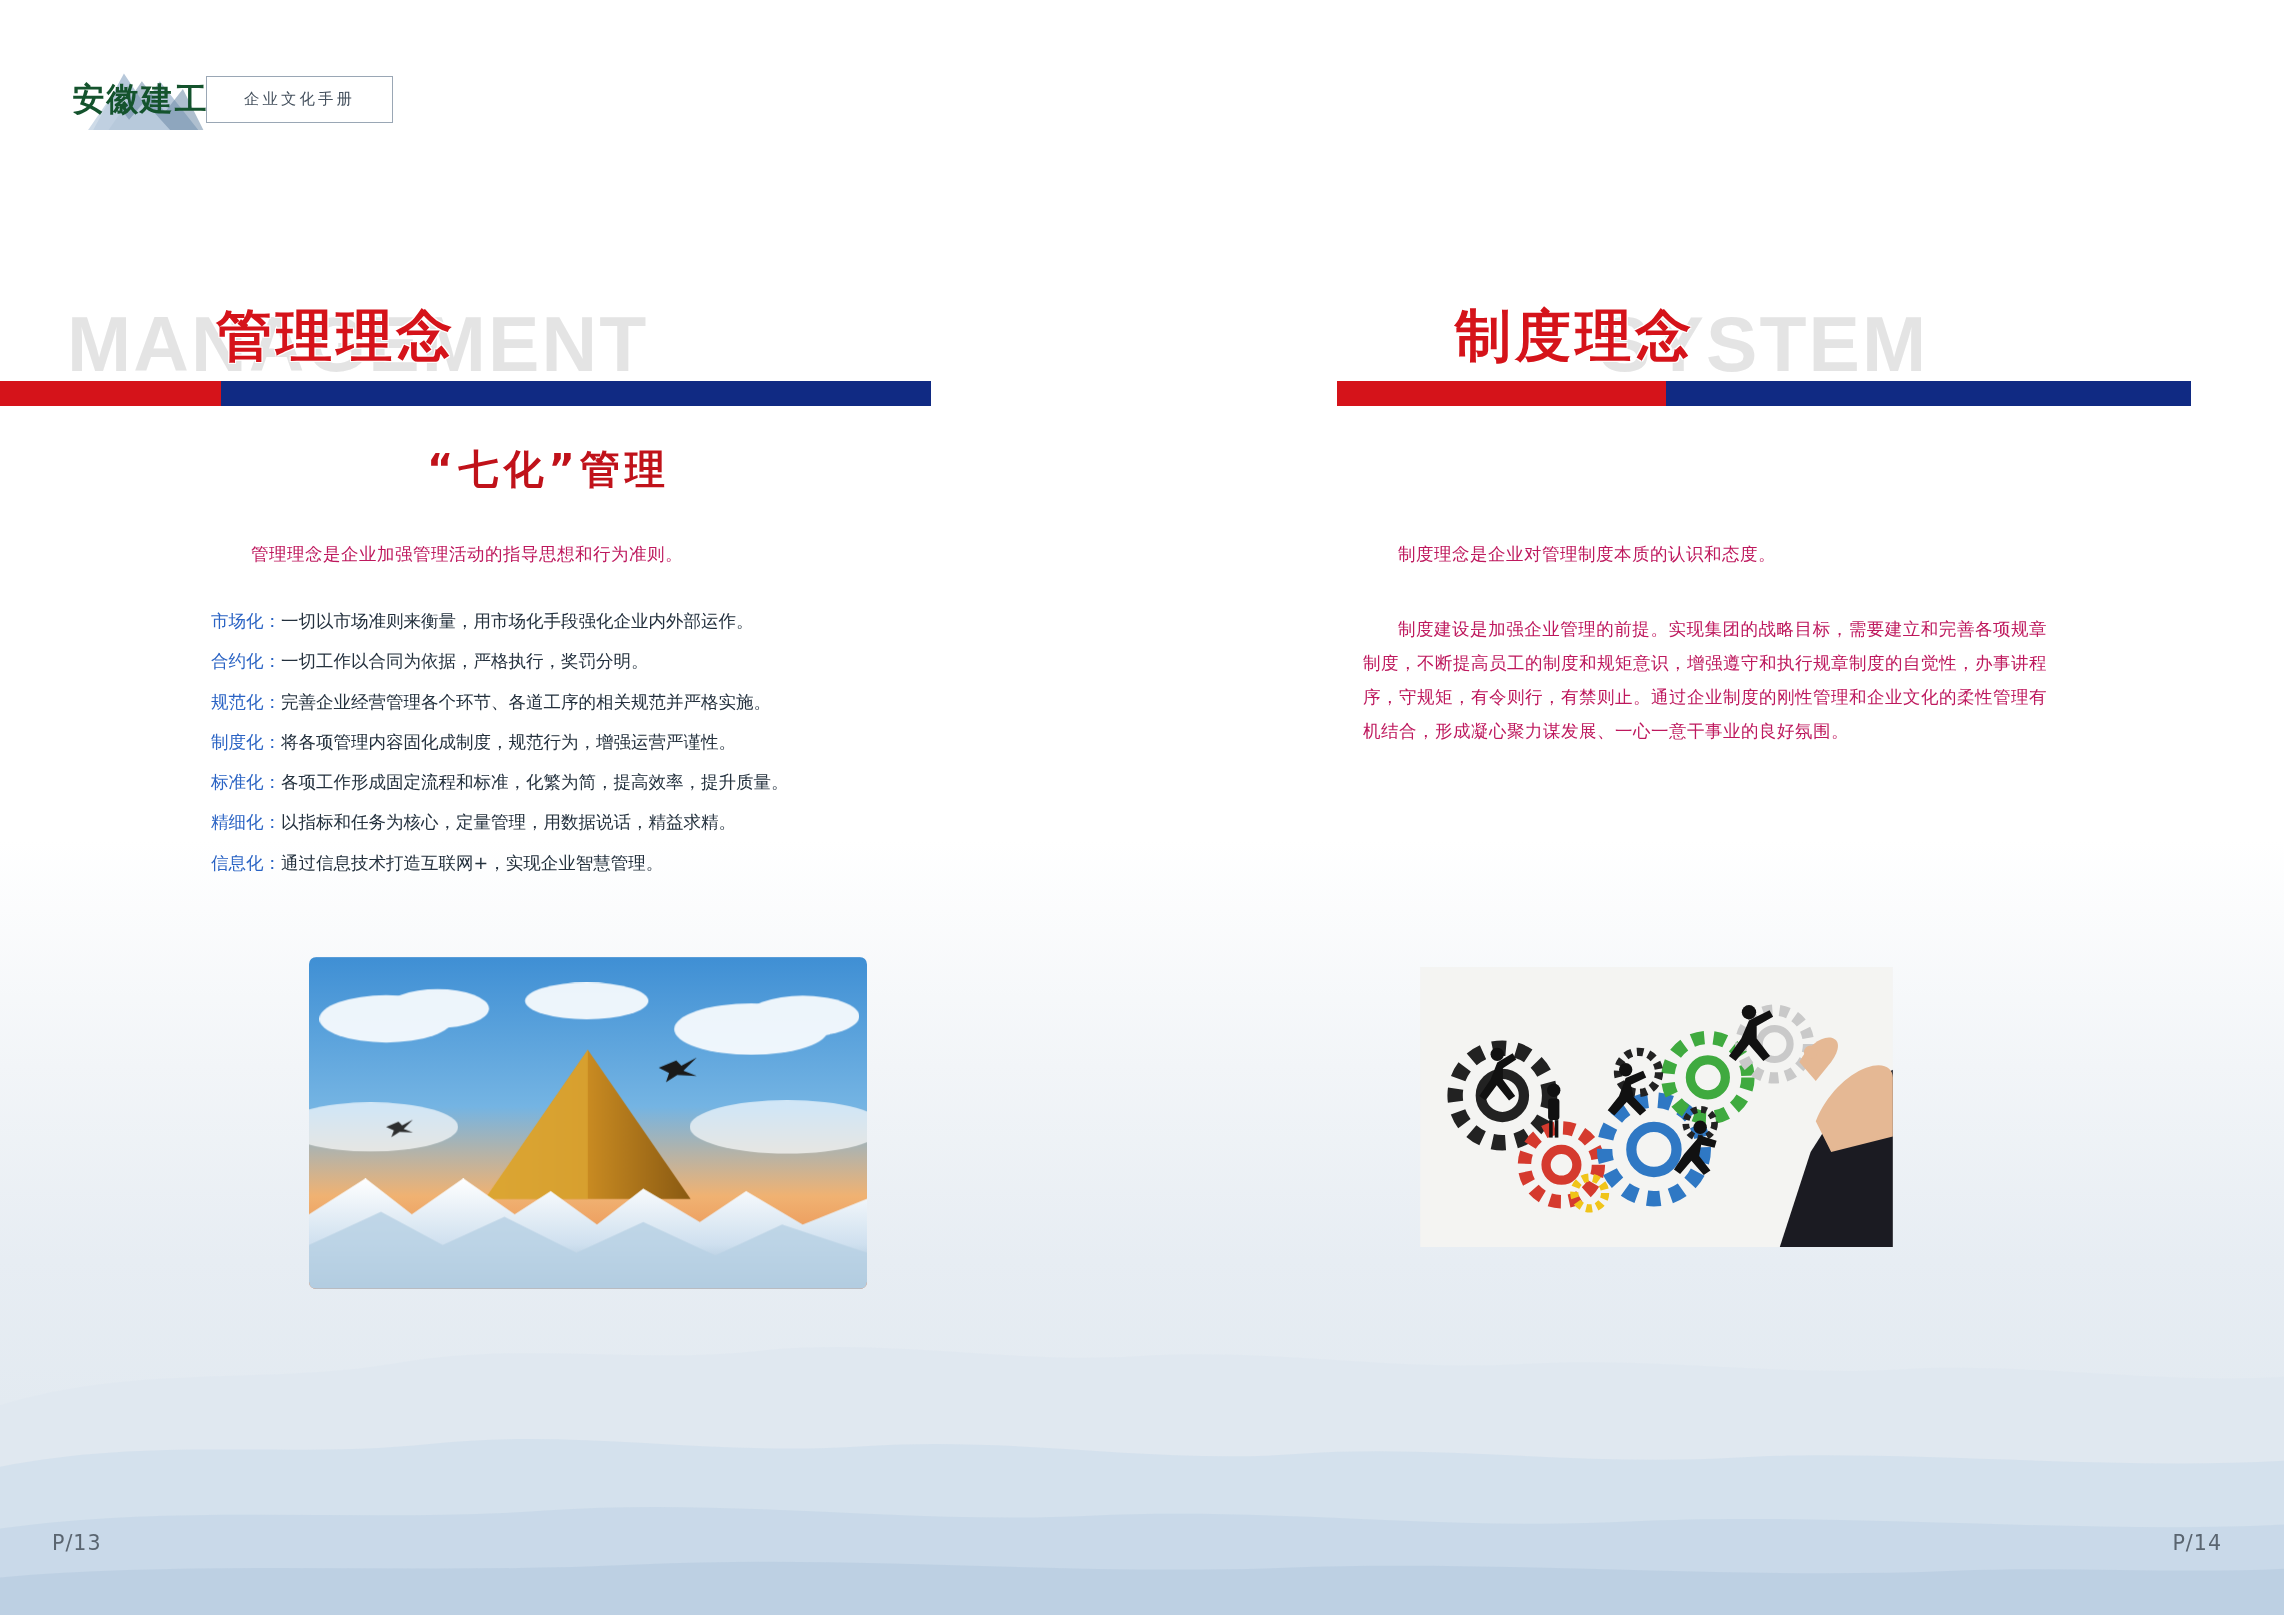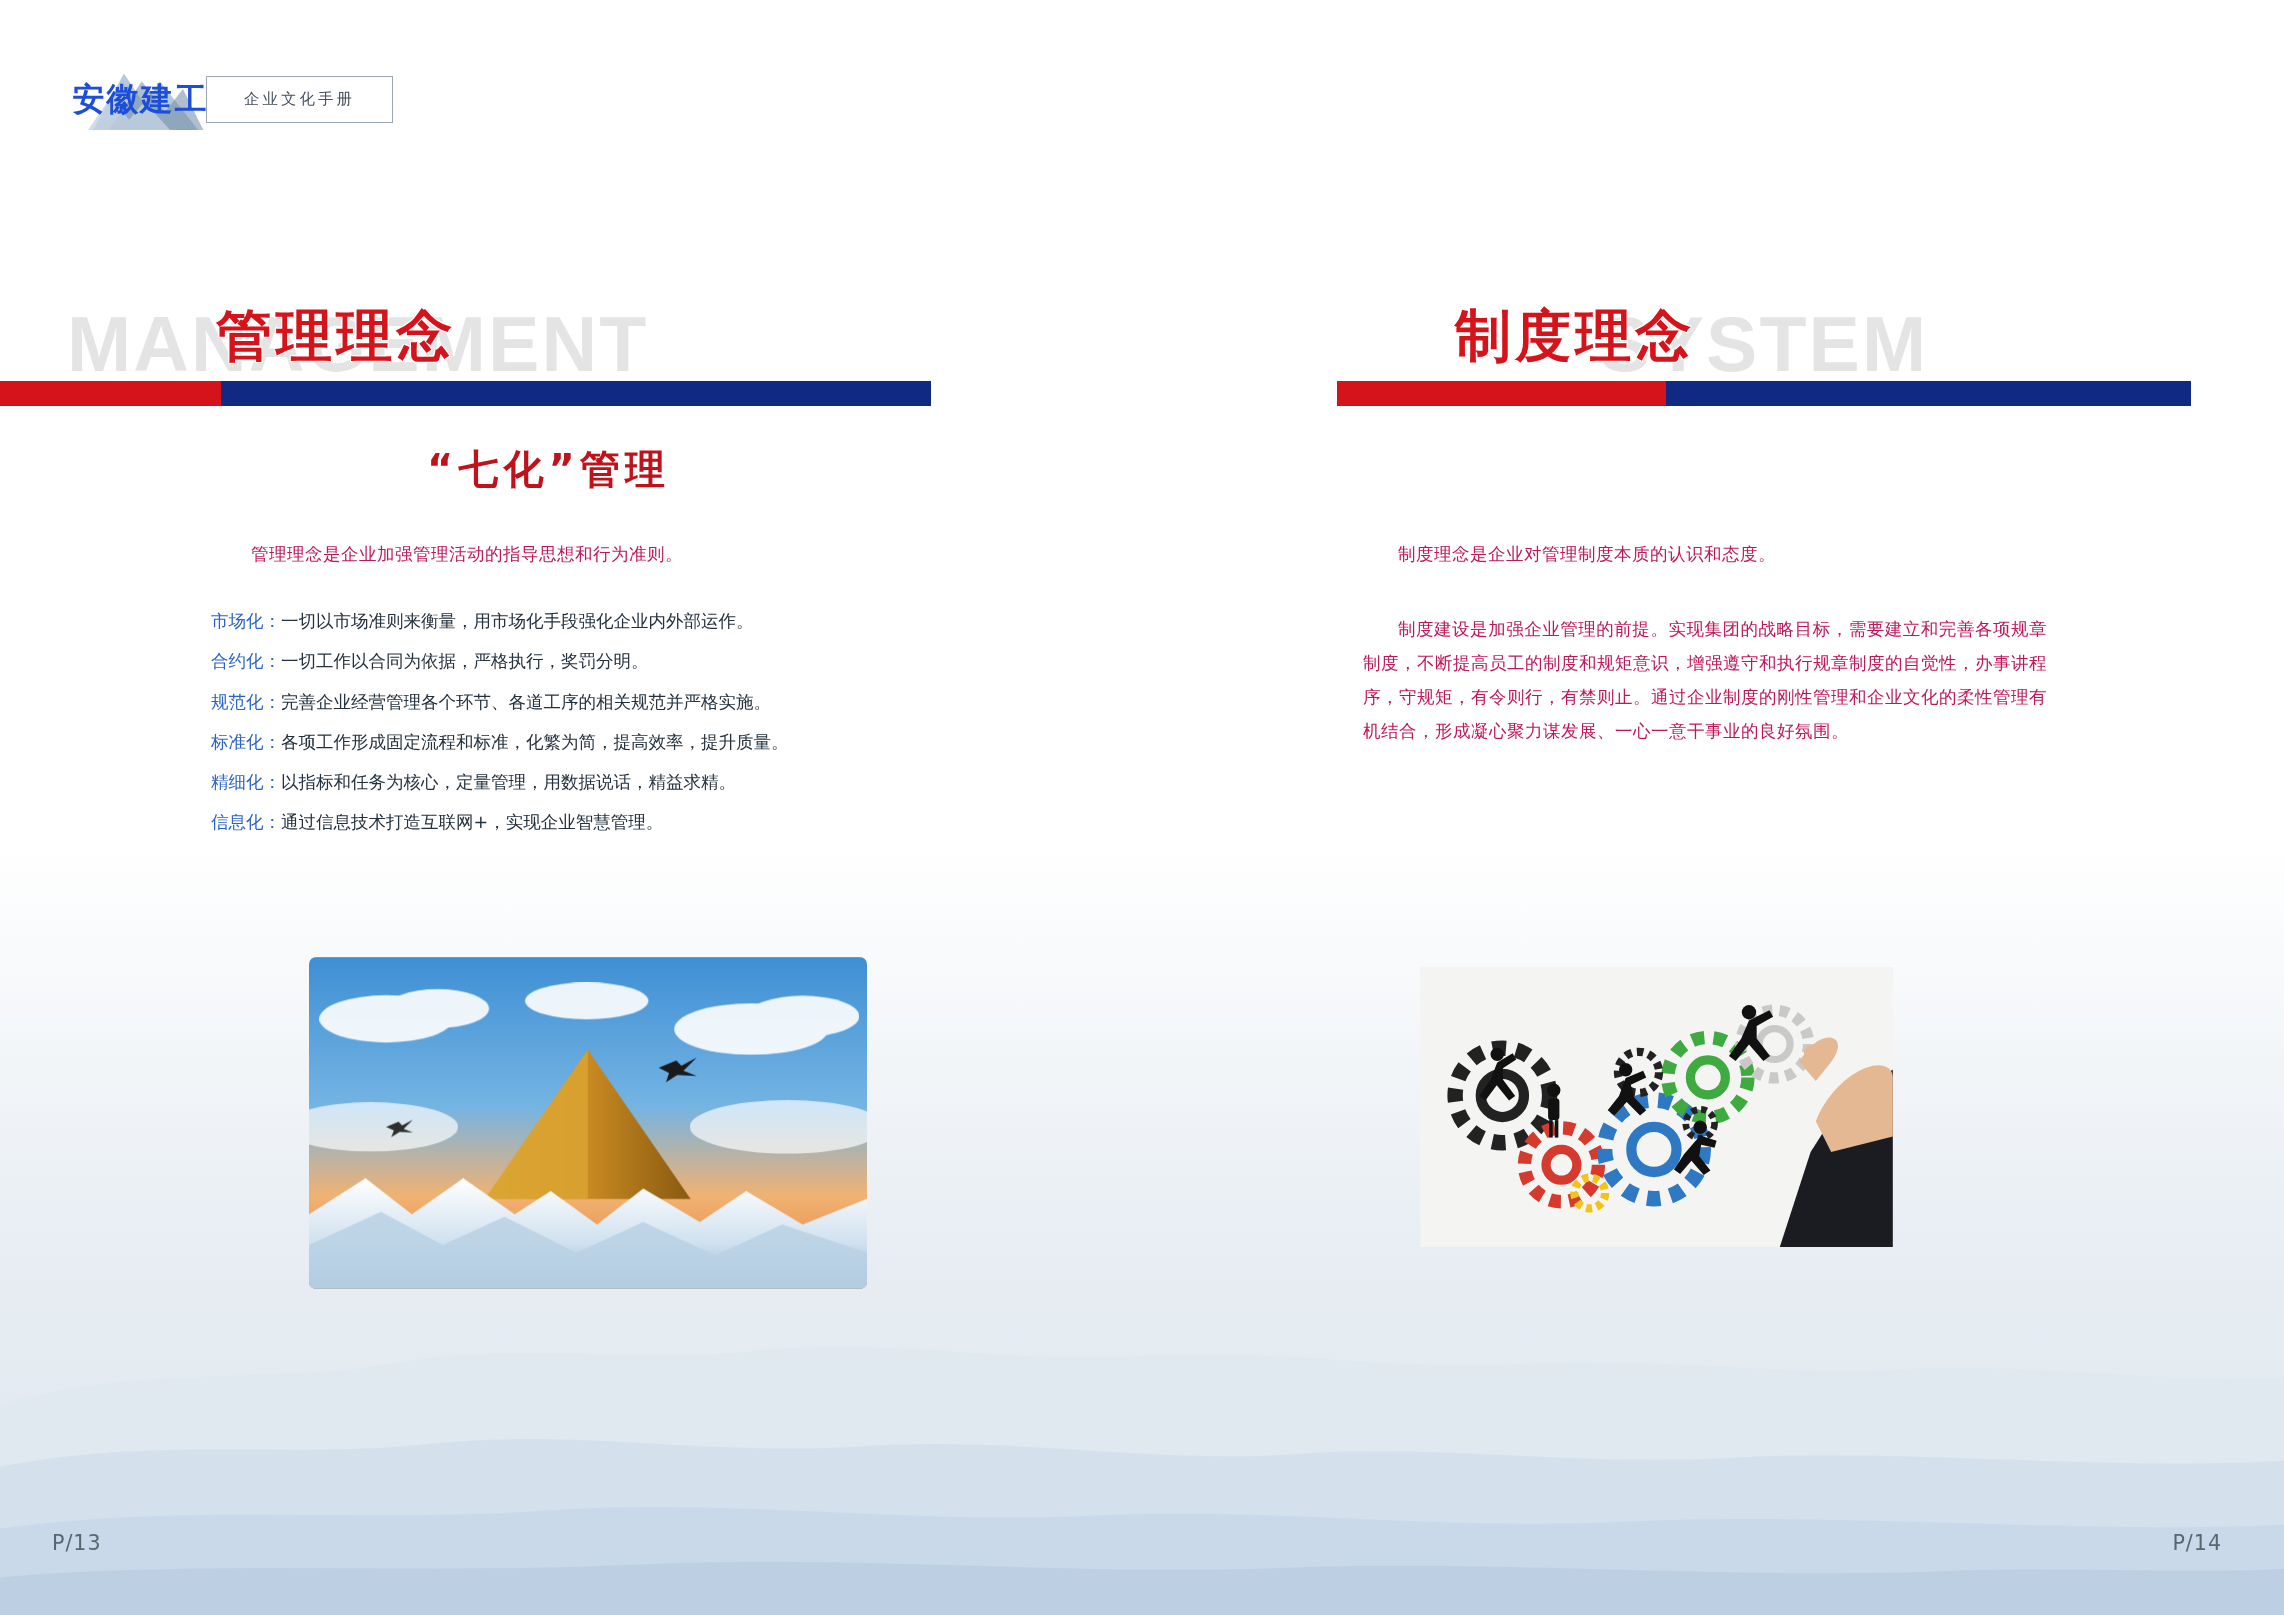--- a/index.html
+++ b/index.html
@@ -17,21 +17,21 @@
   .bg-svg{position:absolute;left:0;bottom:0;width:100%;height:540px;}
 
   .page{position:absolute;top:0;bottom:0;z-index:2;}
   .page-left{left:0;width:1142px;}
   .page-right{left:1142px;width:1142px;}
 
   
   .logo-block{position:absolute;left:57px;top:51px;width:329px;height:103px;}
   .logo-mnt{position:absolute;left:31px;top:2.1px;width:118px;height:82px;}
   .logo-name{position:absolute;left:15.4px;top:27px;font-size:32px;font-weight:bold;letter-spacing:2.1px;
-     color:#1d4ed8;font-family:"DejaVu Sans","Liberation Sans",sans-serif;}
+     color:#14532d;font-family:"DejaVu Sans","Liberation Sans",sans-serif;}
   .logo-sub{position:absolute;left:149px;top:25px;width:185px;height:45px;
      border:1px solid #9aa7b5;display:flex;align-items:center;justify-content:center;}
   .logo-sub span{font-size:15.4px;letter-spacing:3.1px;color:#44505d;}
 
   
   .sec{position:absolute;}
   .sec-head{position:relative;height:103px;}
   .ghost{position:absolute;top:0;font-size:77px;font-weight:bold;letter-spacing:2.1px;
      color:#cfcfcf;opacity:.55;line-height:82px;white-space:nowrap;font-family:"Liberation Sans",sans-serif;}
   .cn-title{position:absolute;top:2px;font-size:56px;font-weight:bold;letter-spacing:4.1px;
@@ -104,20 +104,24 @@
       <span class="list-key">市场化：</span>
       <span class="list-val">一切以市场准则来衡量，用市场化手段强化企业内外部运作。</span>
     </div>
     <div class="list-row">
       <span class="list-key">合约化：</span>
       <span class="list-val">一切工作以合同为依据，严格执行，奖罚分明。</span>
     </div>
     <div class="list-row">
       <span class="list-key">规范化：</span>
       <span class="list-val">完善企业经营管理各个环节、各道工序的相关规范并严格实施。</span>
+    </div>
+    <div class="list-row">
+      <span class="list-key">制度化：</span>
+      <span class="list-val">将各项管理内容固化成制度，规范行为，增强运营严谨性。</span>
     </div>
     <div class="list-row">
       <span class="list-key">标准化：</span>
       <span class="list-val">各项工作形成固定流程和标准，化繁为简，提高效率，提升质量。</span>
     </div>
     <div class="list-row">
       <span class="list-key">精细化：</span>
       <span class="list-val">以指标和任务为核心，定量管理，用数据说话，精益求精。</span>
     </div>
     <div class="list-row">

